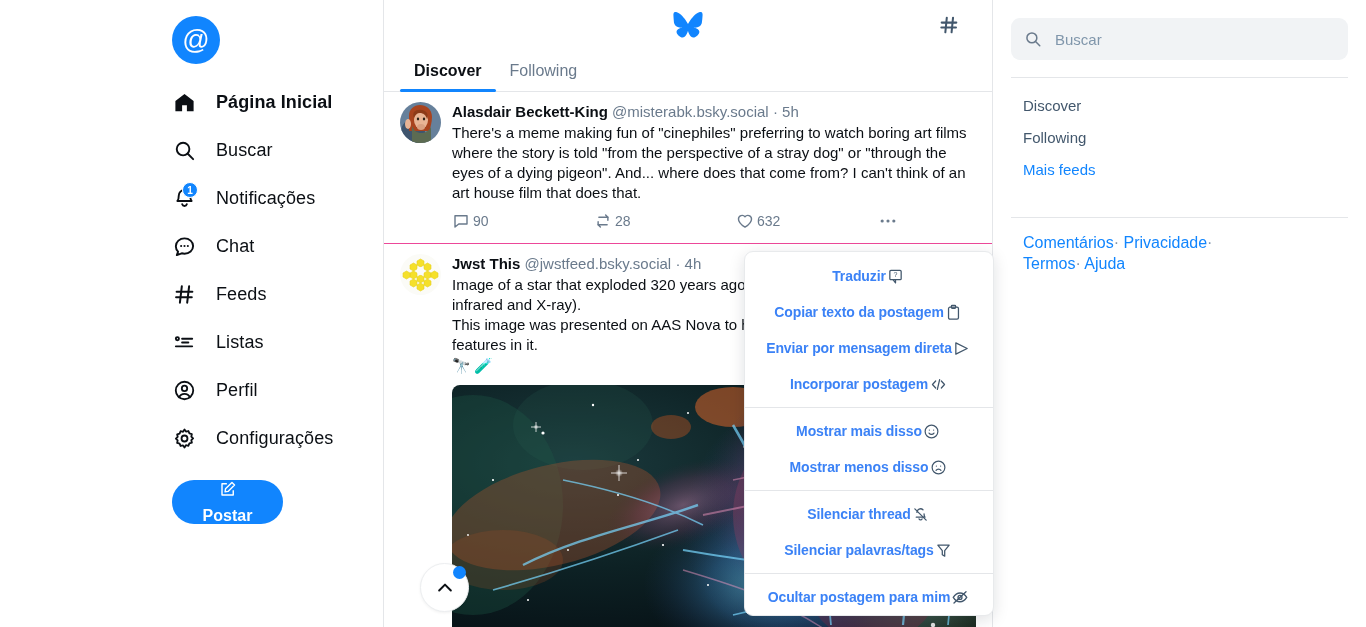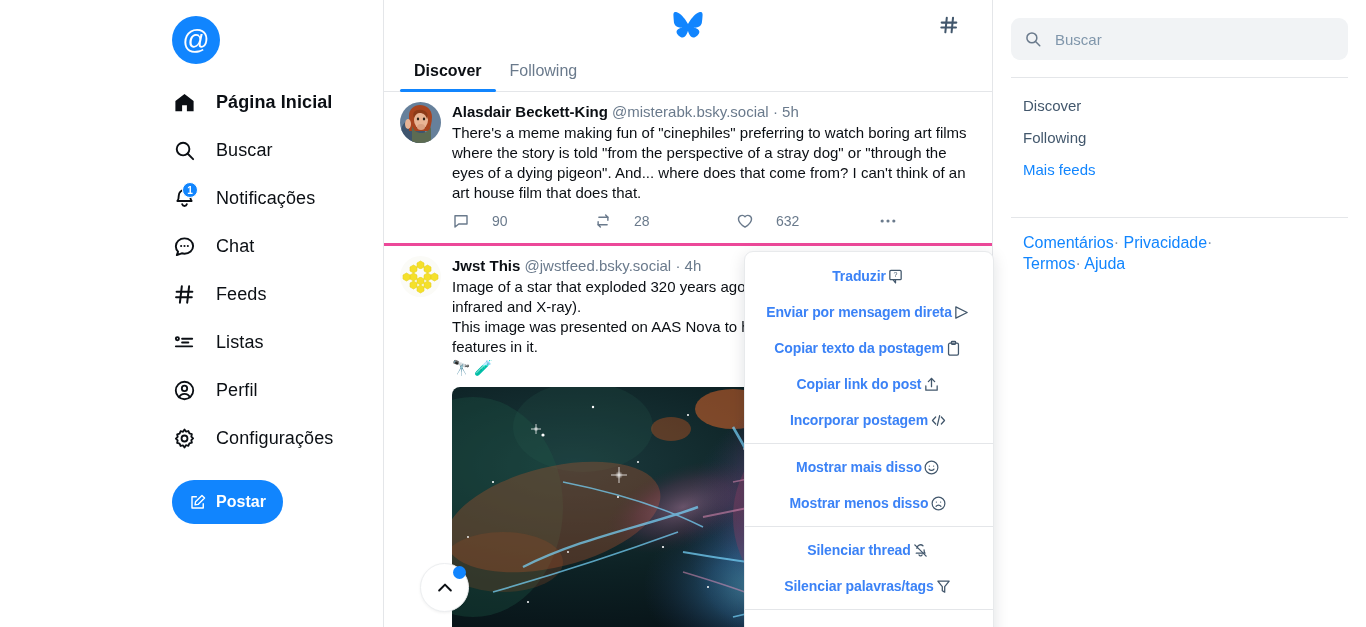--- a/index.html
+++ b/index.html
@@ -58,20 +58,21 @@
     height: 44px;
     width: 111px;
     border-radius: 24px;
     background: #1185fe;
     color: #fff;
     border: none;
     display: flex; align-items: center; justify-content: center; gap: 9px;
     font-size: 16px; font-weight: bold;
     font-family: "Liberation Sans", sans-serif;
     cursor: pointer;
+    flex-direction: column;
   }
 
   
   .center-col {
     width: 610px; flex: 0 0 610px;
     border-left: 1px solid #e4e6e9;
     border-right: 1px solid #e4e6e9;
     position: relative;
     background: #fff;
     overflow: hidden;
@@ -105,21 +106,21 @@
   }
   .tab.active { color: #0b0f14; font-weight: bold; }
   .tab.active::after {
     content: ""; position: absolute; left: 0; right: 0; bottom: 0;
     height: 3px; background: #1185fe; border-radius: 2px;
   }
 
   .post {
     display: flex;
     padding: 10px 16px 0 16px;
-    border-bottom: 3px solid #ec4899;
+    border-bottom: 1px solid #ec4899;
     position: relative;
   }
   .post.no-border { border-bottom: none; }
   .avatar {
     width: 41px; height: 41px; border-radius: 50%;
     flex: 0 0 41px;
     margin-right: 11px;
     overflow: hidden;
     cursor: pointer;
   }
@@ -131,21 +132,21 @@
     font-size: 15px; line-height: 20px; color: #0b0f14;
     white-space: pre-wrap;
     word-wrap: break-word;
   }
   .emoji-row { font-size: 15px; line-height: 22px; }
   .actions {
     display: flex; align-items: center;
     margin-top: 8px; margin-bottom: 6px;
     font-size: 14px; color: #6a7a8c;
   }
-  .action { display: flex; align-items: center; gap: 22px; width: 142px; cursor: pointer; }
+  .action { display: flex; align-items: center; gap: 3px; width: 142px; cursor: pointer; }
   .action-more { cursor: pointer; display: flex; align-items: center; }
   .post-image {
     margin-top: 8px;
     border-radius: 8px;
     width: 100%;
     height: 260px;
     overflow: hidden;
     position: relative;
     cursor: pointer;
   }
@@ -634,48 +635,38 @@
       <span class="ctx-icon">
         <svg width="17" height="17" viewBox="0 0 24 24" fill="none" stroke="#42576c" stroke-width="1.8" stroke-linejoin="round">
             <rect x="4" y="3.5" width="16" height="13" rx="1.5"></rect>
             <path d="M12 16.5L12 21l-3.5-4.5"></path>
             <text x="12" y="13" font-size="10" fill="#42576c" stroke="none" text-anchor="middle" font-family="Liberation Sans, sans-serif">?</text>
           </svg>
       </span>
     </div>
 
     <div class="ctx-item">
-      <span class="ctx-label">Enviar por mensagem direta</span>
-      <span class="ctx-icon">
-        <svg width="17" height="17" viewBox="0 0 24 24" fill="none" stroke="#42576c" stroke-width="1.8" stroke-linejoin="round">
-            <path d="M4 4l16 8-16 8V4z"></path>
-          </svg>
-      </span>
-    </div>
-
-    <div class="ctx-item">
       <span class="ctx-label">Copiar texto da postagem</span>
       <span class="ctx-icon">
         <svg width="17" height="17" viewBox="0 0 24 24" fill="none" stroke="#42576c" stroke-width="1.8" stroke-linejoin="round">
             <rect x="5" y="4.5" width="14" height="17" rx="2"></rect>
             <rect x="9" y="2" width="6" height="4" rx="1.2"></rect>
           </svg>
       </span>
     </div>
 
     <div class="ctx-item">
-      <span class="ctx-label">Copiar link do post</span>
-      <span class="ctx-icon">
-        <svg width="17" height="17" viewBox="0 0 24 24" fill="none" stroke="#42576c" stroke-width="1.8" stroke-linejoin="round" stroke-linecap="round">
-            <path d="M4 14v6h16v-6"></path>
-            <path d="M12 15V3.5"></path>
-            <polyline points="7.5,8 12,3.5 16.5,8"></polyline>
-          </svg>
-      </span>
-    </div>
+      <span class="ctx-label">Enviar por mensagem direta</span>
+      <span class="ctx-icon">
+        <svg width="17" height="17" viewBox="0 0 24 24" fill="none" stroke="#42576c" stroke-width="1.8" stroke-linejoin="round">
+            <path d="M4 4l16 8-16 8V4z"></path>
+          </svg>
+      </span>
+    </div>
+
 
     <div class="ctx-item">
       <span class="ctx-label">Incorporar postagem</span>
       <span class="ctx-icon">
         <svg width="19" height="17" viewBox="0 0 24 24" fill="none" stroke="#42576c" stroke-width="1.8" stroke-linecap="round" stroke-linejoin="round">
             <polyline points="8,7 3.5,12 8,17"></polyline>
             <polyline points="16,7 20.5,12 16,17"></polyline>
             <line x1="13.6" y1="5" x2="10.4" y2="19"></line>
           </svg>
       </span>

